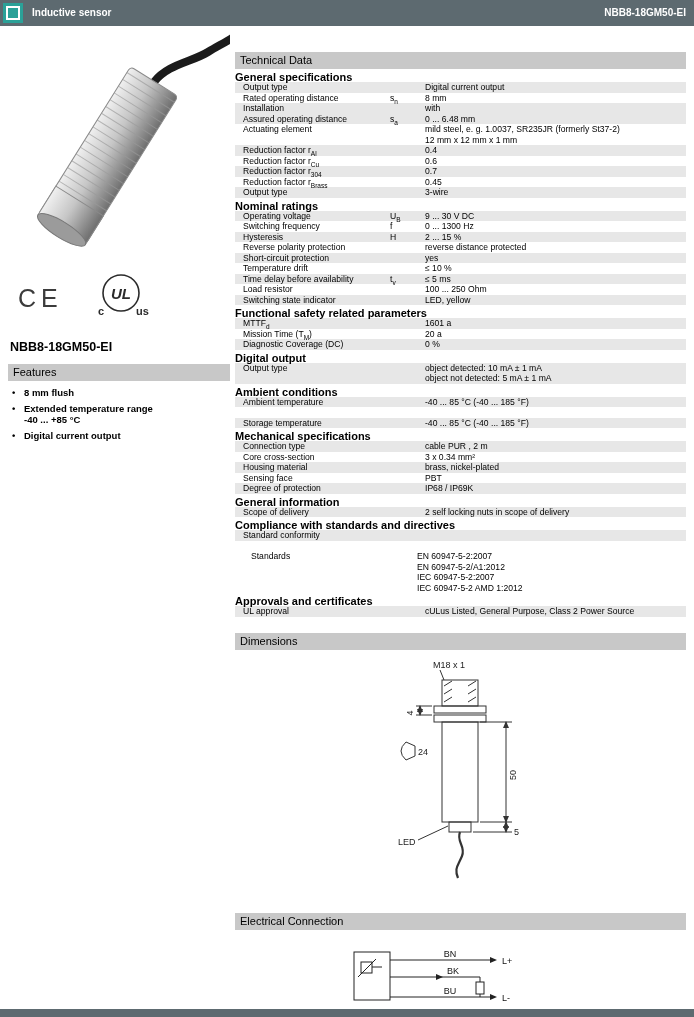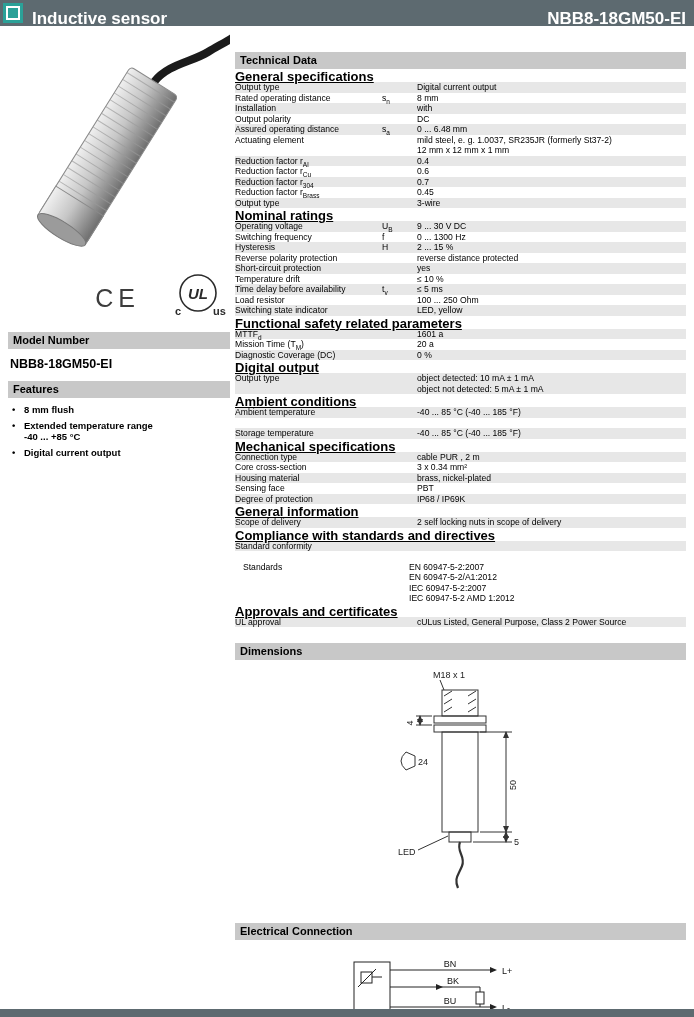--- a/index.html
+++ b/index.html
@@ -1,41 +1,41 @@
 <!DOCTYPE html>
 <html><head>
 <meta charset="utf-8">
 <style>
   html,body{margin:0;padding:0;background:#fff;}
   .page{position:relative;width:694px;height:1017px;background:#fff;overflow:hidden;
         font-family:"Liberation Sans",sans-serif;color:#000;}
   
   .topbar{position:absolute;top:0;left:0;width:694px;height:26px;background:#5d6a70;}
-  .topbar .lbl{position:absolute;top:6px;line-height:26px;color:#fff;font-weight:bold;font-size:17px;}
+  .topbar .lbl{position:absolute;top:0;line-height:26px;color:#fff;font-weight:bold;font-size:10px;}
   .lbl-left{left:32px;}
   .lbl-right{right:8px;}
   .logo{position:absolute;top:3px;left:3px;width:20px;height:20px;background:#2ba198;}
   .logo i{position:absolute;inset:3px;border:2px solid #fff;display:block;}
   .footbar{position:absolute;bottom:0;left:0;width:694px;height:8px;background:#5d6a70;}
   
-  .bar{background:#c8c8c8;font-weight:bold;font-size:11px;height:17px;line-height:17px;padding-left:5px;}
+  .bar{background:#c8c8c8;font-weight:normal;font-size:11px;height:17px;line-height:17px;padding-left:5px;}
   
   .leftcol{position:absolute;left:8px;top:34px;width:222px;}
   .photo{display:block;}
-  .certs{display:flex;align-items:flex-start;height:60px;margin:2px 0 4px 10px;justify-content:flex-end;}
+  .certs{display:flex;align-items:flex-start;height:60px;margin:2px 0 4px 10px;}
   .ce{font-size:25px;letter-spacing:5px;color:#3c3c3c;margin-top:16px;}
   .ulwrap{margin-left:26px;}
   .modelnum{font-weight:bold;font-size:12.5px;padding:8px 0 10px 2px;}
   .features{list-style:none;margin:6px 0 0 0;padding:0 0 0 4px;font-weight:bold;font-size:9.5px;}
   .features li{display:flex;margin-bottom:5px;line-height:11px;}
   .features li .bdot{width:12px;flex:none;}
   
   .rightcol{position:absolute;left:235px;top:52px;width:451px;}
-  .sec-h{font-weight:bold;font-size:13px;height:10px;line-height:10px;margin-top:3px;text-decoration:underline;}
-  .trow{display:flex;min-height:10.5px;line-height:10.5px;font-size:8.6px;}
+  .sec-h{font-weight:bold;font-size:11px;height:10px;line-height:10px;margin-top:3px;}
+  .trow{display:flex;min-height:10.5px;line-height:10.5px;font-size:8.6px;padding-left:8px;}
   .trow.z{background:#e7e7e7;}
   .tl{width:147px;flex:none;}
   .tl.ind{padding-left:8px;width:139px;box-sizing:border-box;}
   .ts{width:35px;flex:none;}
   .tv{flex:1;}
   .tv div{line-height:10.5px;min-height:10.5px;}
   sub{font-size:6.5px;line-height:0;}
   .dimwrap{margin:4px 0 5px 105px;}
   .elecwrap{margin:8px 0 0 105px;}
   .dimbar{margin-top:16px;}
@@ -95,21 +95,20 @@
       <span class="ulwrap">
         <svg width="64" height="58" viewBox="0 0 64 58">
           <circle cx="32" cy="25" r="18" fill="#fff" stroke="#2b2b2b" stroke-width="1.6"></circle>
           <text x="32" y="31" text-anchor="middle" font-size="15" font-weight="bold" font-style="italic" fill="#2b2b2b">UL</text>
           <text x="9" y="47" font-size="11" font-weight="bold" fill="#2b2b2b">c</text>
           <text x="47" y="47" font-size="11" font-weight="bold" fill="#2b2b2b">us</text>
         </svg>
       </span>
     </div>
 
-    <div class="bar">Model Number</div>
     <div class="modelnum">NBB8-18GM50-EI</div>
     <div class="bar">Features</div>
     <ul class="features" id="features-list">
         <li>
           <span class="bdot">•</span>
           <span>
             <div>8 mm flush</div>
           </span>
         </li>
         <li>
@@ -144,27 +143,20 @@
           <span class="ts">s<sub>n</sub></span>
           <span class="tv">
             <div>8 mm</div>
           </span>
         </div>
         <div class="trow z">
           <span class="tl">Installation</span>
           <span class="ts"></span>
           <span class="tv">
             <div>with</div>
-          </span>
-        </div>
-        <div class="trow">
-          <span class="tl">Output polarity</span>
-          <span class="ts"></span>
-          <span class="tv">
-            <div>DC</div>
           </span>
         </div>
         <div class="trow z">
           <span class="tl">Assured operating distance</span>
           <span class="ts">s<sub>a</sub></span>
           <span class="tv">
             <div>0 ... 6.48 mm</div>
           </span>
         </div>
         <div class="trow">

